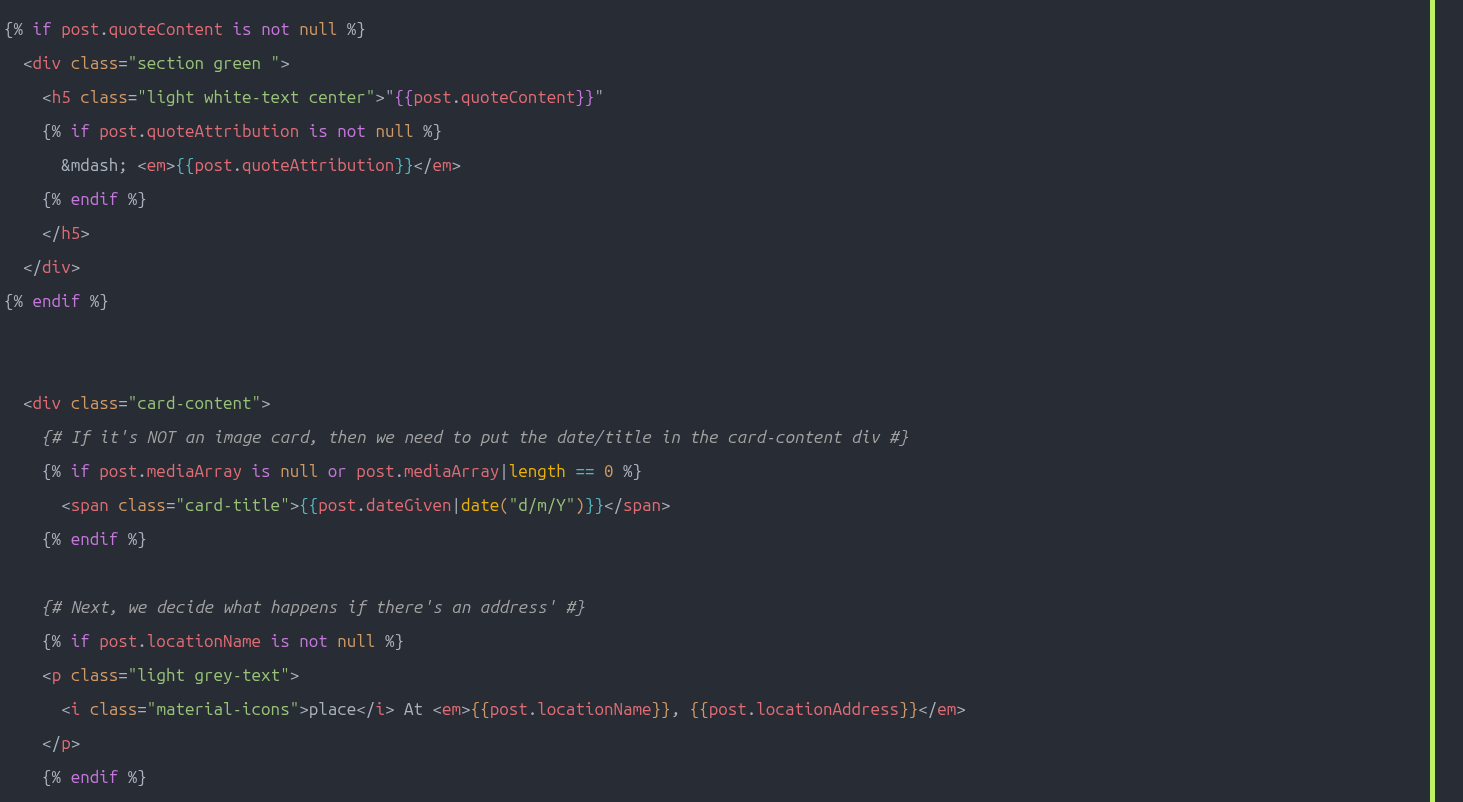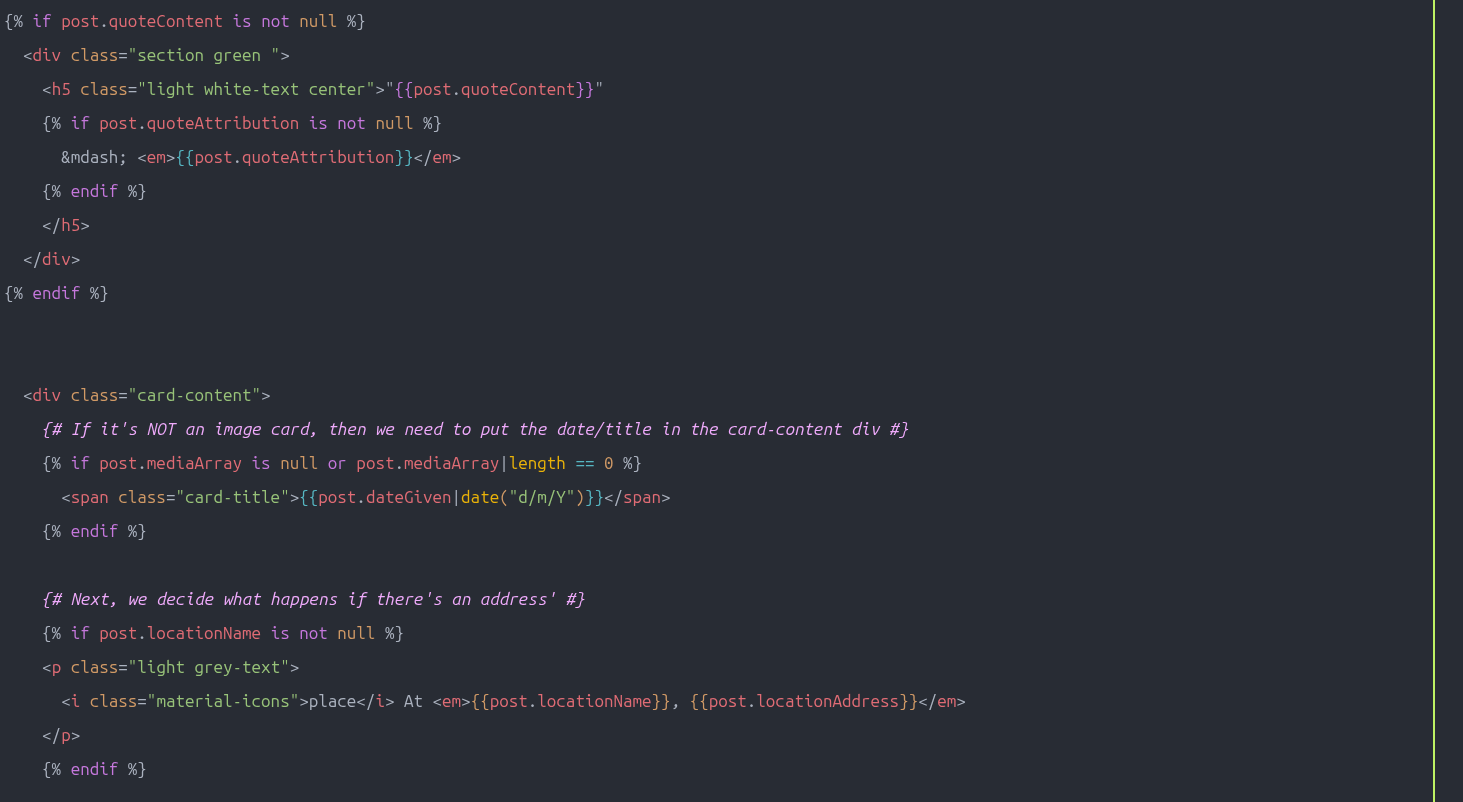--- a/index.html
+++ b/index.html
@@ -12,41 +12,41 @@
     padding: 0;
     overflow-x: auto;
   }
   .editor {
     display: flex;
     width: 100%;
     min-height: 100vh;
   }
   .code-area {
     flex: 1;
-    padding: 4px 0 0 4px;
+    padding: 12px 0 0 4px;
     white-space: pre;
-    border-right: 2px solid #bef264;
+    border-right: 5px solid #bef264;
     position: relative;
   }
   .code-line { min-height: 34px; }
   .side-strip {
     width: 28px;
     background: #282c34;
   }
   
   .tk-delim   { color: #abb2bf; }      
   .tk-kw      { color: #c678dd; }      
   .tk-ident   { color: #e06c75; }
   .tk-attr    { color: #d19a66; }      
   .tk-str     { color: #98c379; }      
   .tk-func    { color: #eab308; }      
   .tk-punct   { color: #abb2bf; }      
   .tk-op      { color: #56b6c2; }      
   .tk-text    { color: #abb2bf; }
-  .tk-comment { color: #f0abfc; font-style: italic; }
+  .tk-comment { color: #a3a3a3; font-style: italic; }
   .bracket-y  { color: #d19a66; }
   .bracket-p  { color: #c678dd; }
   .bracket-b  { color: #56b6c2; }
 </style>
 </head>
 <body>
 
 <div class="editor">
   <div class="code-area" id="code-area"><div class="code-line"><span class="tk-delim">{% </span><span class="tk-kw">if</span><span class="tk-delim"> </span><span class="tk-ident">post</span><span class="tk-punct">.</span><span class="tk-ident">quoteContent</span><span class="tk-delim"> </span><span class="tk-kw">is</span><span class="tk-delim"> </span><span class="tk-kw">not</span><span class="tk-delim"> </span><span class="tk-attr">null</span><span class="tk-delim"> %}</span></div><div class="code-line"><span class="tk-text">  </span><span class="tk-punct">&lt;</span><span class="tk-ident">div</span><span class="tk-text"> </span><span class="tk-attr">class</span><span class="tk-punct">=</span><span class="tk-str">"section green "</span><span class="tk-punct">&gt;</span></div><div class="code-line"><span class="tk-text">    </span><span class="tk-punct">&lt;</span><span class="tk-ident">h5</span><span class="tk-text"> </span><span class="tk-attr">class</span><span class="tk-punct">=</span><span class="tk-str">"light white-text center"</span><span class="tk-punct">&gt;</span><span class="tk-text">"</span><span class="bracket-p">{{</span><span class="tk-ident">post</span><span class="tk-punct">.</span><span class="tk-ident">quoteContent</span><span class="bracket-p">}}</span><span class="tk-text">"</span></div><div class="code-line"><span class="tk-delim">    {% </span><span class="tk-kw">if</span><span class="tk-delim"> </span><span class="tk-ident">post</span><span class="tk-punct">.</span><span class="tk-ident">quoteAttribution</span><span class="tk-delim"> </span><span class="tk-kw">is</span><span class="tk-delim"> </span><span class="tk-kw">not</span><span class="tk-delim"> </span><span class="tk-attr">null</span><span class="tk-delim"> %}</span></div><div class="code-line"><span class="tk-text">      &amp;mdash; </span><span class="tk-punct">&lt;</span><span class="tk-ident">em</span><span class="tk-punct">&gt;</span><span class="bracket-b">{{</span><span class="tk-ident">post</span><span class="tk-punct">.</span><span class="tk-ident">quoteAttribution</span><span class="bracket-b">}}</span><span class="tk-punct">&lt;/</span><span class="tk-ident">em</span><span class="tk-punct">&gt;</span></div><div class="code-line"><span class="tk-delim">    {% </span><span class="tk-kw">endif</span><span class="tk-delim"> %}</span></div><div class="code-line"><span class="tk-text">    </span><span class="tk-punct">&lt;/</span><span class="tk-ident">h5</span><span class="tk-punct">&gt;</span></div><div class="code-line"><span class="tk-text">  </span><span class="tk-punct">&lt;/</span><span class="tk-ident">div</span><span class="tk-punct">&gt;</span></div><div class="code-line"><span class="tk-delim">{% </span><span class="tk-kw">endif</span><span class="tk-delim"> %}</span></div><div class="code-line">&nbsp;</div><div class="code-line">&nbsp;</div><div class="code-line"><span class="tk-text">  </span><span class="tk-punct">&lt;</span><span class="tk-ident">div</span><span class="tk-text"> </span><span class="tk-attr">class</span><span class="tk-punct">=</span><span class="tk-str">"card-content"</span><span class="tk-punct">&gt;</span></div><div class="code-line"><span class="tk-text">    </span><span class="tk-comment">{# If it's NOT an image card, then we need to put the date/title in the card-content div #}</span></div><div class="code-line"><span class="tk-delim">    {% </span><span class="tk-kw">if</span><span class="tk-delim"> </span><span class="tk-ident">post</span><span class="tk-punct">.</span><span class="tk-ident">mediaArray</span><span class="tk-delim"> </span><span class="tk-kw">is</span><span class="tk-delim"> </span><span class="tk-attr">null</span><span class="tk-delim"> </span><span class="tk-kw">or</span><span class="tk-delim"> </span><span class="tk-ident">post</span><span class="tk-punct">.</span><span class="tk-ident">mediaArray</span><span class="tk-punct">|</span><span class="tk-func">length</span><span class="tk-delim"> </span><span class="tk-op">==</span><span class="tk-delim"> </span><span class="tk-attr">0</span><span class="tk-delim"> %}</span></div><div class="code-line"><span class="tk-text">      </span><span class="tk-punct">&lt;</span><span class="tk-ident">span</span><span class="tk-text"> </span><span class="tk-attr">class</span><span class="tk-punct">=</span><span class="tk-str">"card-title"</span><span class="tk-punct">&gt;</span><span class="bracket-b">{{</span><span class="tk-ident">post</span><span class="tk-punct">.</span><span class="tk-ident">dateGiven</span><span class="tk-punct">|</span><span class="tk-func">date</span><span class="bracket-y">(</span><span class="tk-str">"d/m/Y"</span><span class="bracket-y">)</span><span class="bracket-b">}}</span><span class="tk-punct">&lt;/</span><span class="tk-ident">span</span><span class="tk-punct">&gt;</span></div><div class="code-line"><span class="tk-delim">    {% </span><span class="tk-kw">endif</span><span class="tk-delim"> %}</span></div><div class="code-line">&nbsp;</div><div class="code-line"><span class="tk-text">    </span><span class="tk-comment">{# Next, we decide what happens if there's an address' #}</span></div><div class="code-line"><span class="tk-delim">    {% </span><span class="tk-kw">if</span><span class="tk-delim"> </span><span class="tk-ident">post</span><span class="tk-punct">.</span><span class="tk-ident">locationName</span><span class="tk-delim"> </span><span class="tk-kw">is</span><span class="tk-delim"> </span><span class="tk-kw">not</span><span class="tk-delim"> </span><span class="tk-attr">null</span><span class="tk-delim"> %}</span></div><div class="code-line"><span class="tk-text">    </span><span class="tk-punct">&lt;</span><span class="tk-ident">p</span><span class="tk-text"> </span><span class="tk-attr">class</span><span class="tk-punct">=</span><span class="tk-str">"light grey-text"</span><span class="tk-punct">&gt;</span></div><div class="code-line"><span class="tk-text">      </span><span class="tk-punct">&lt;</span><span class="tk-ident">i</span><span class="tk-text"> </span><span class="tk-attr">class</span><span class="tk-punct">=</span><span class="tk-str">"material-icons"</span><span class="tk-punct">&gt;</span><span class="tk-text">place</span><span class="tk-punct">&lt;/</span><span class="tk-ident">i</span><span class="tk-punct">&gt;</span><span class="tk-text"> At </span><span class="tk-punct">&lt;</span><span class="tk-ident">em</span><span class="tk-punct">&gt;</span><span class="bracket-y">{{</span><span class="tk-ident">post</span><span class="tk-punct">.</span><span class="tk-ident">locationName</span><span class="bracket-y">}}</span><span class="tk-text">, </span><span class="bracket-y">{{</span><span class="tk-ident">post</span><span class="tk-punct">.</span><span class="tk-ident">locationAddress</span><span class="bracket-y">}}</span><span class="tk-punct">&lt;/</span><span class="tk-ident">em</span><span class="tk-punct">&gt;</span></div><div class="code-line"><span class="tk-text">    </span><span class="tk-punct">&lt;/</span><span class="tk-ident">p</span><span class="tk-punct">&gt;</span></div><div class="code-line"><span class="tk-delim">    {% </span><span class="tk-kw">endif</span><span class="tk-delim"> %}</span></div></div>
   <div class="side-strip"></div>

